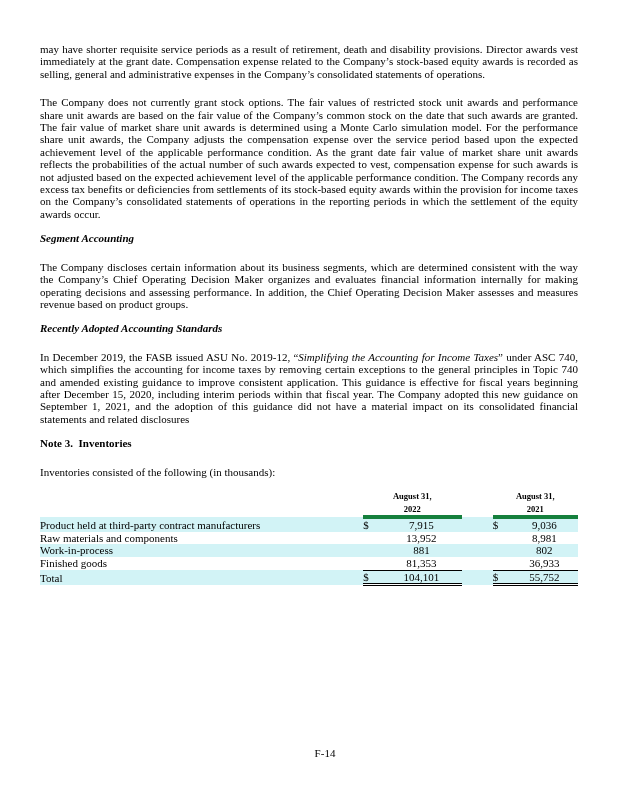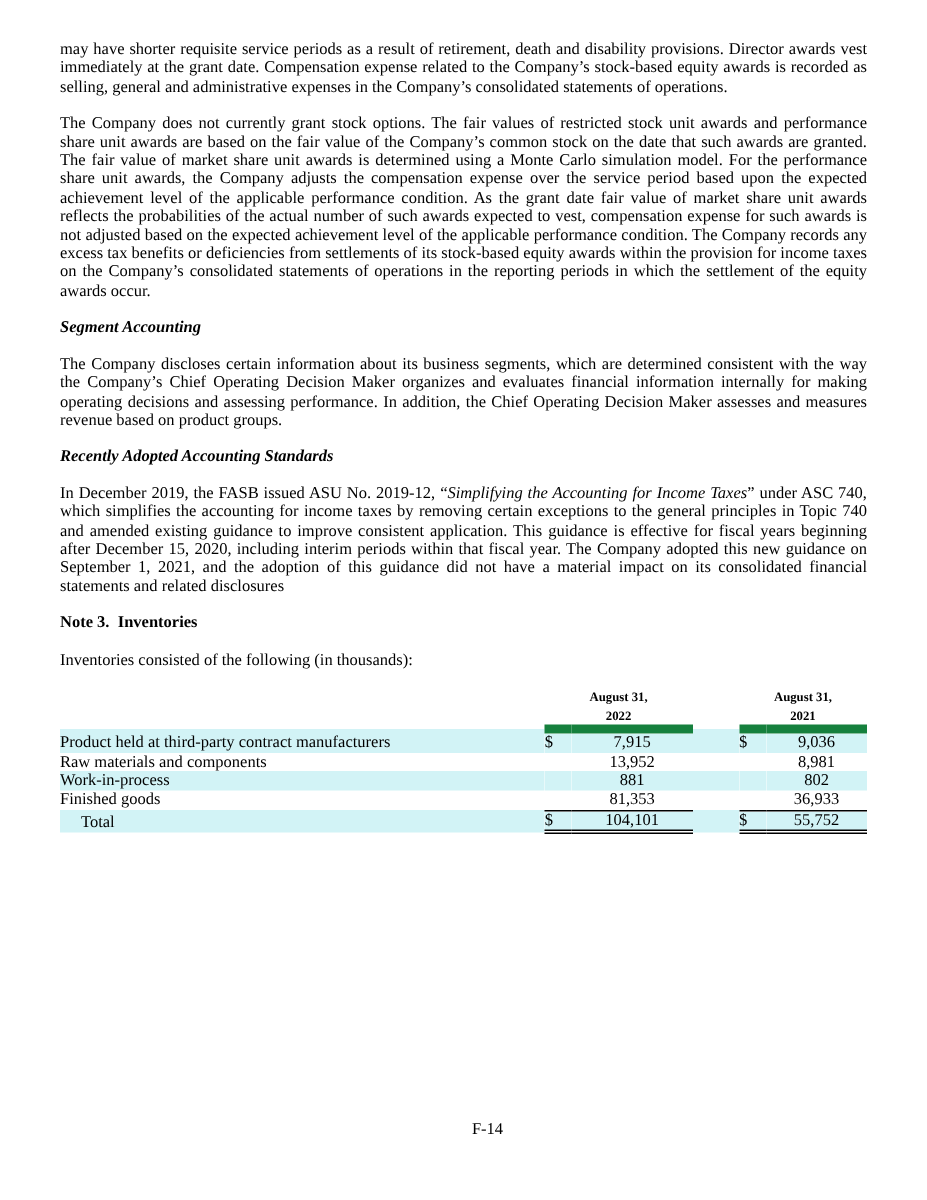--- a/index.html
+++ b/index.html
@@ -8,21 +8,21 @@
     position:relative;
     background:#ffffff;
     color:#000000;
     font-family:"Liberation Serif", serif;
     font-size:11px;
     overflow:hidden;
     margin:0 auto;
   }
   .content { padding:27px 40px 0 40px; }
   .para {
-    margin:0 0 12px 0;
+    margin:16px 0 12px 0;
     line-height:12.4px;
     text-align:justify;
   }
   .head {
     margin:0 0 12px 0;
     line-height:12.4px;
     font-weight:bold;
   }
   .head.italic { font-style:italic; }
   .it { font-style:italic; }
@@ -39,31 +39,31 @@
     vertical-align:bottom;
     overflow:hidden;
     white-space:nowrap;
   }
   td.yr {
     text-align:center;
     font-weight:bold;
     font-size:8.5px;
     line-height:9.6px;
     vertical-align:bottom;
-    border-bottom:6px solid #15803d;
+    border-bottom:4px solid #15803d;
     padding-bottom:2px;
   }
   tr.shaded td { background:var(--row-shade, #d2f3f6); }
   td.val { text-align:center; padding-right:2px; }
   td.dol { text-align:left; padding-left:3px; }
   tr.total td.dol, tr.total td.val {
     border-top:1px solid #000000;
     border-bottom:3px double #000000;
   }
-  tr.total td.lbl { padding-left:14px; }
+  tr.total td.lbl { }
   .footer {
     position:absolute;
     left:0; right:0; top:747px;
     text-align:center;
     line-height:12.4px;
     padding-left:32px;
   }
 </style>
 </head>
 <body>

